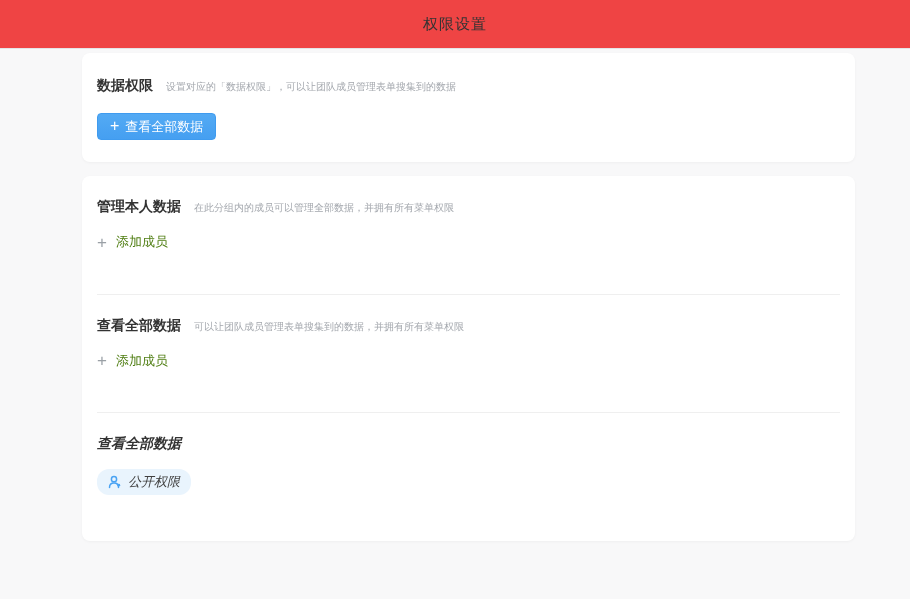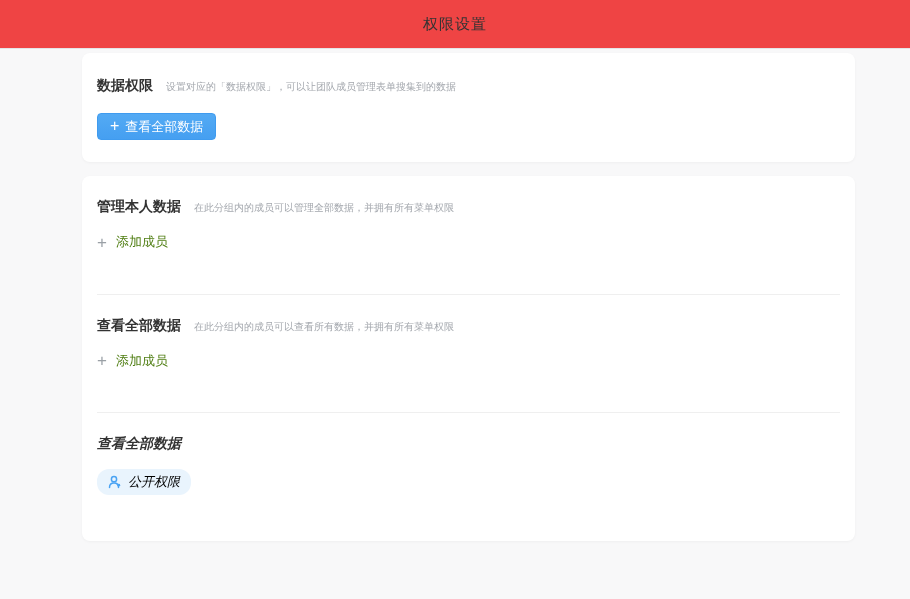--- a/index.html
+++ b/index.html
@@ -106,21 +106,21 @@
     color: #4d7c0f;
   }
   .public-badge {
     margin-top: 16px;
     display: inline-flex;
     align-items: center;
     height: 26px;
     padding: 0 11px;
     background: #e9f4fd;
     border-radius: 12px;
-    color: #000000;
+    color: #404040;
     font-size: 13px;
     cursor: pointer;
   }
   .public-badge svg { margin-right: 6px; display: block; }
 </style>
 </head>
 <body>
 
 <div class="top-header">
   <div class="page-title">权限设置</div>
@@ -148,21 +148,21 @@
       </div>
       <div class="add-member">
         <span class="plus-glyph">+</span>
         <span class="add-label">添加成员</span>
       </div>
     </div>
 
     <div class="group-section">
       <div class="title-row">
         <span class="section-title">查看全部数据</span>
-        <span class="section-desc">在此分组内的成员可以查看所有数据，并拥有所有菜单权限</span>
+        <span class="section-desc">可以让团队成员管理表单搜集到的数据，并拥有所有菜单权限</span>
       </div>
       <div class="add-member">
         <span class="plus-glyph">+</span>
         <span class="add-label">添加成员</span>
       </div>
     </div>
 
     <div class="group-section last">
       <div class="title-row">
         <span class="section-title">查看全部数据</span>

